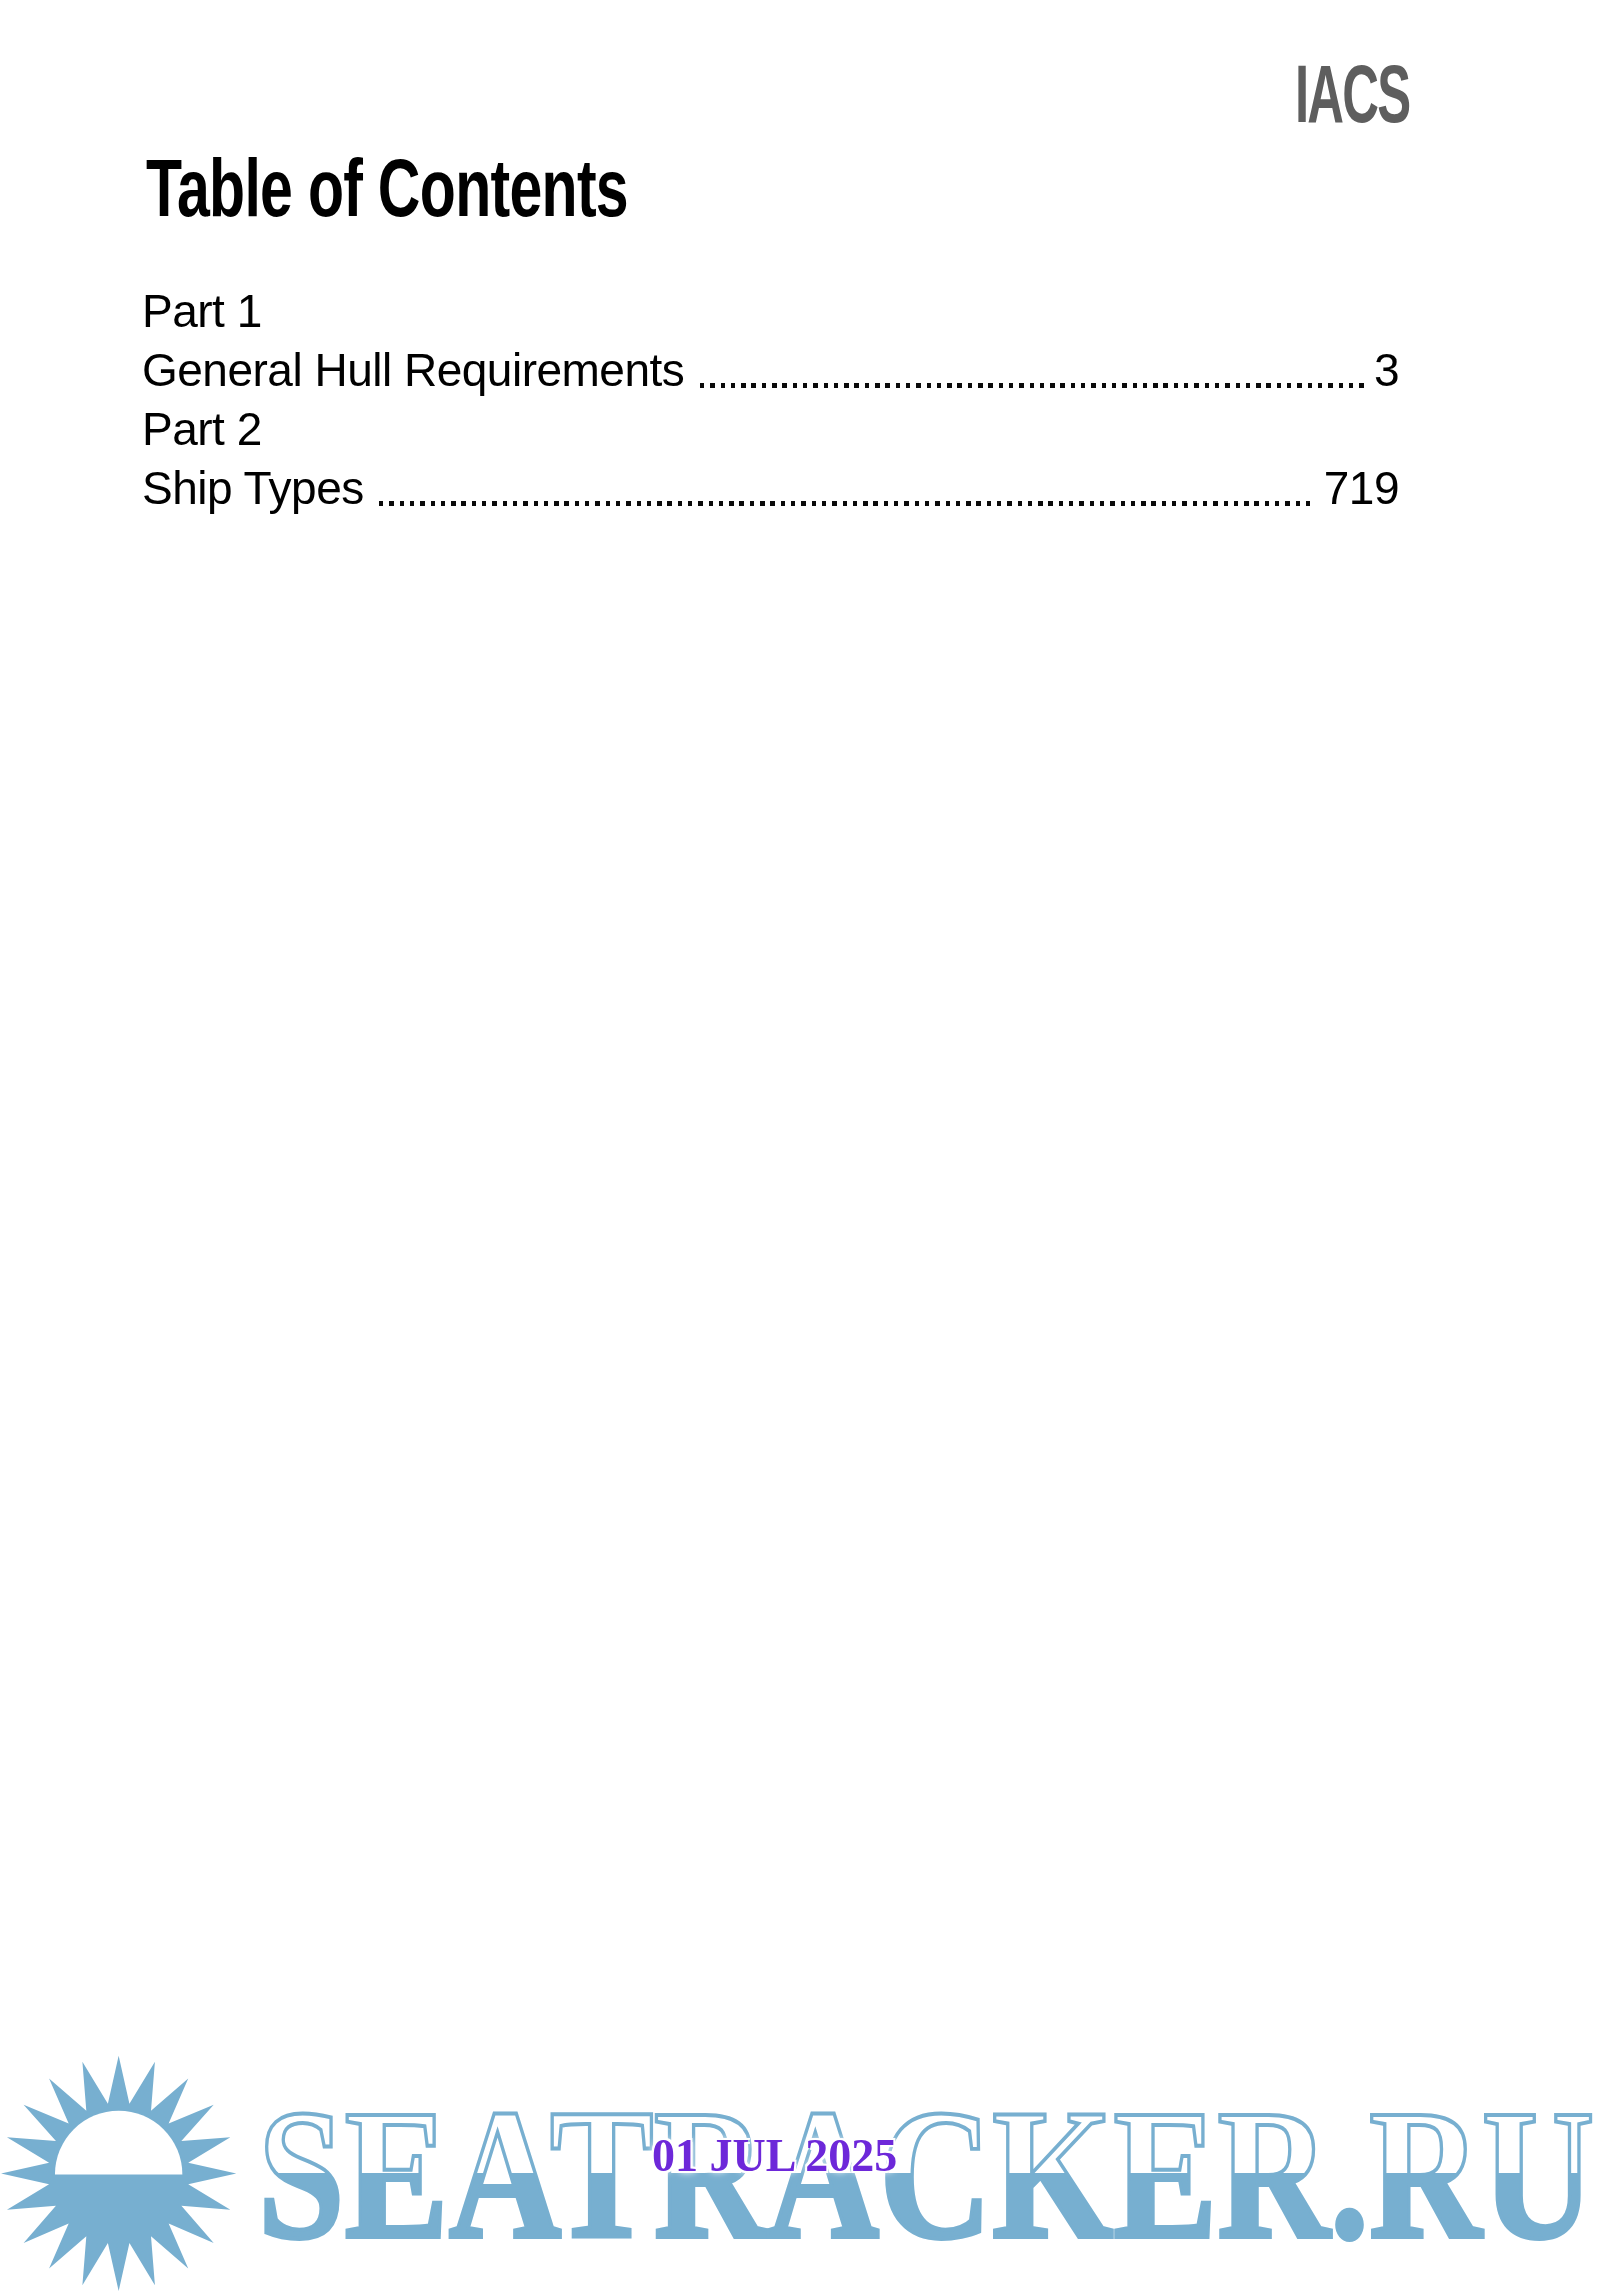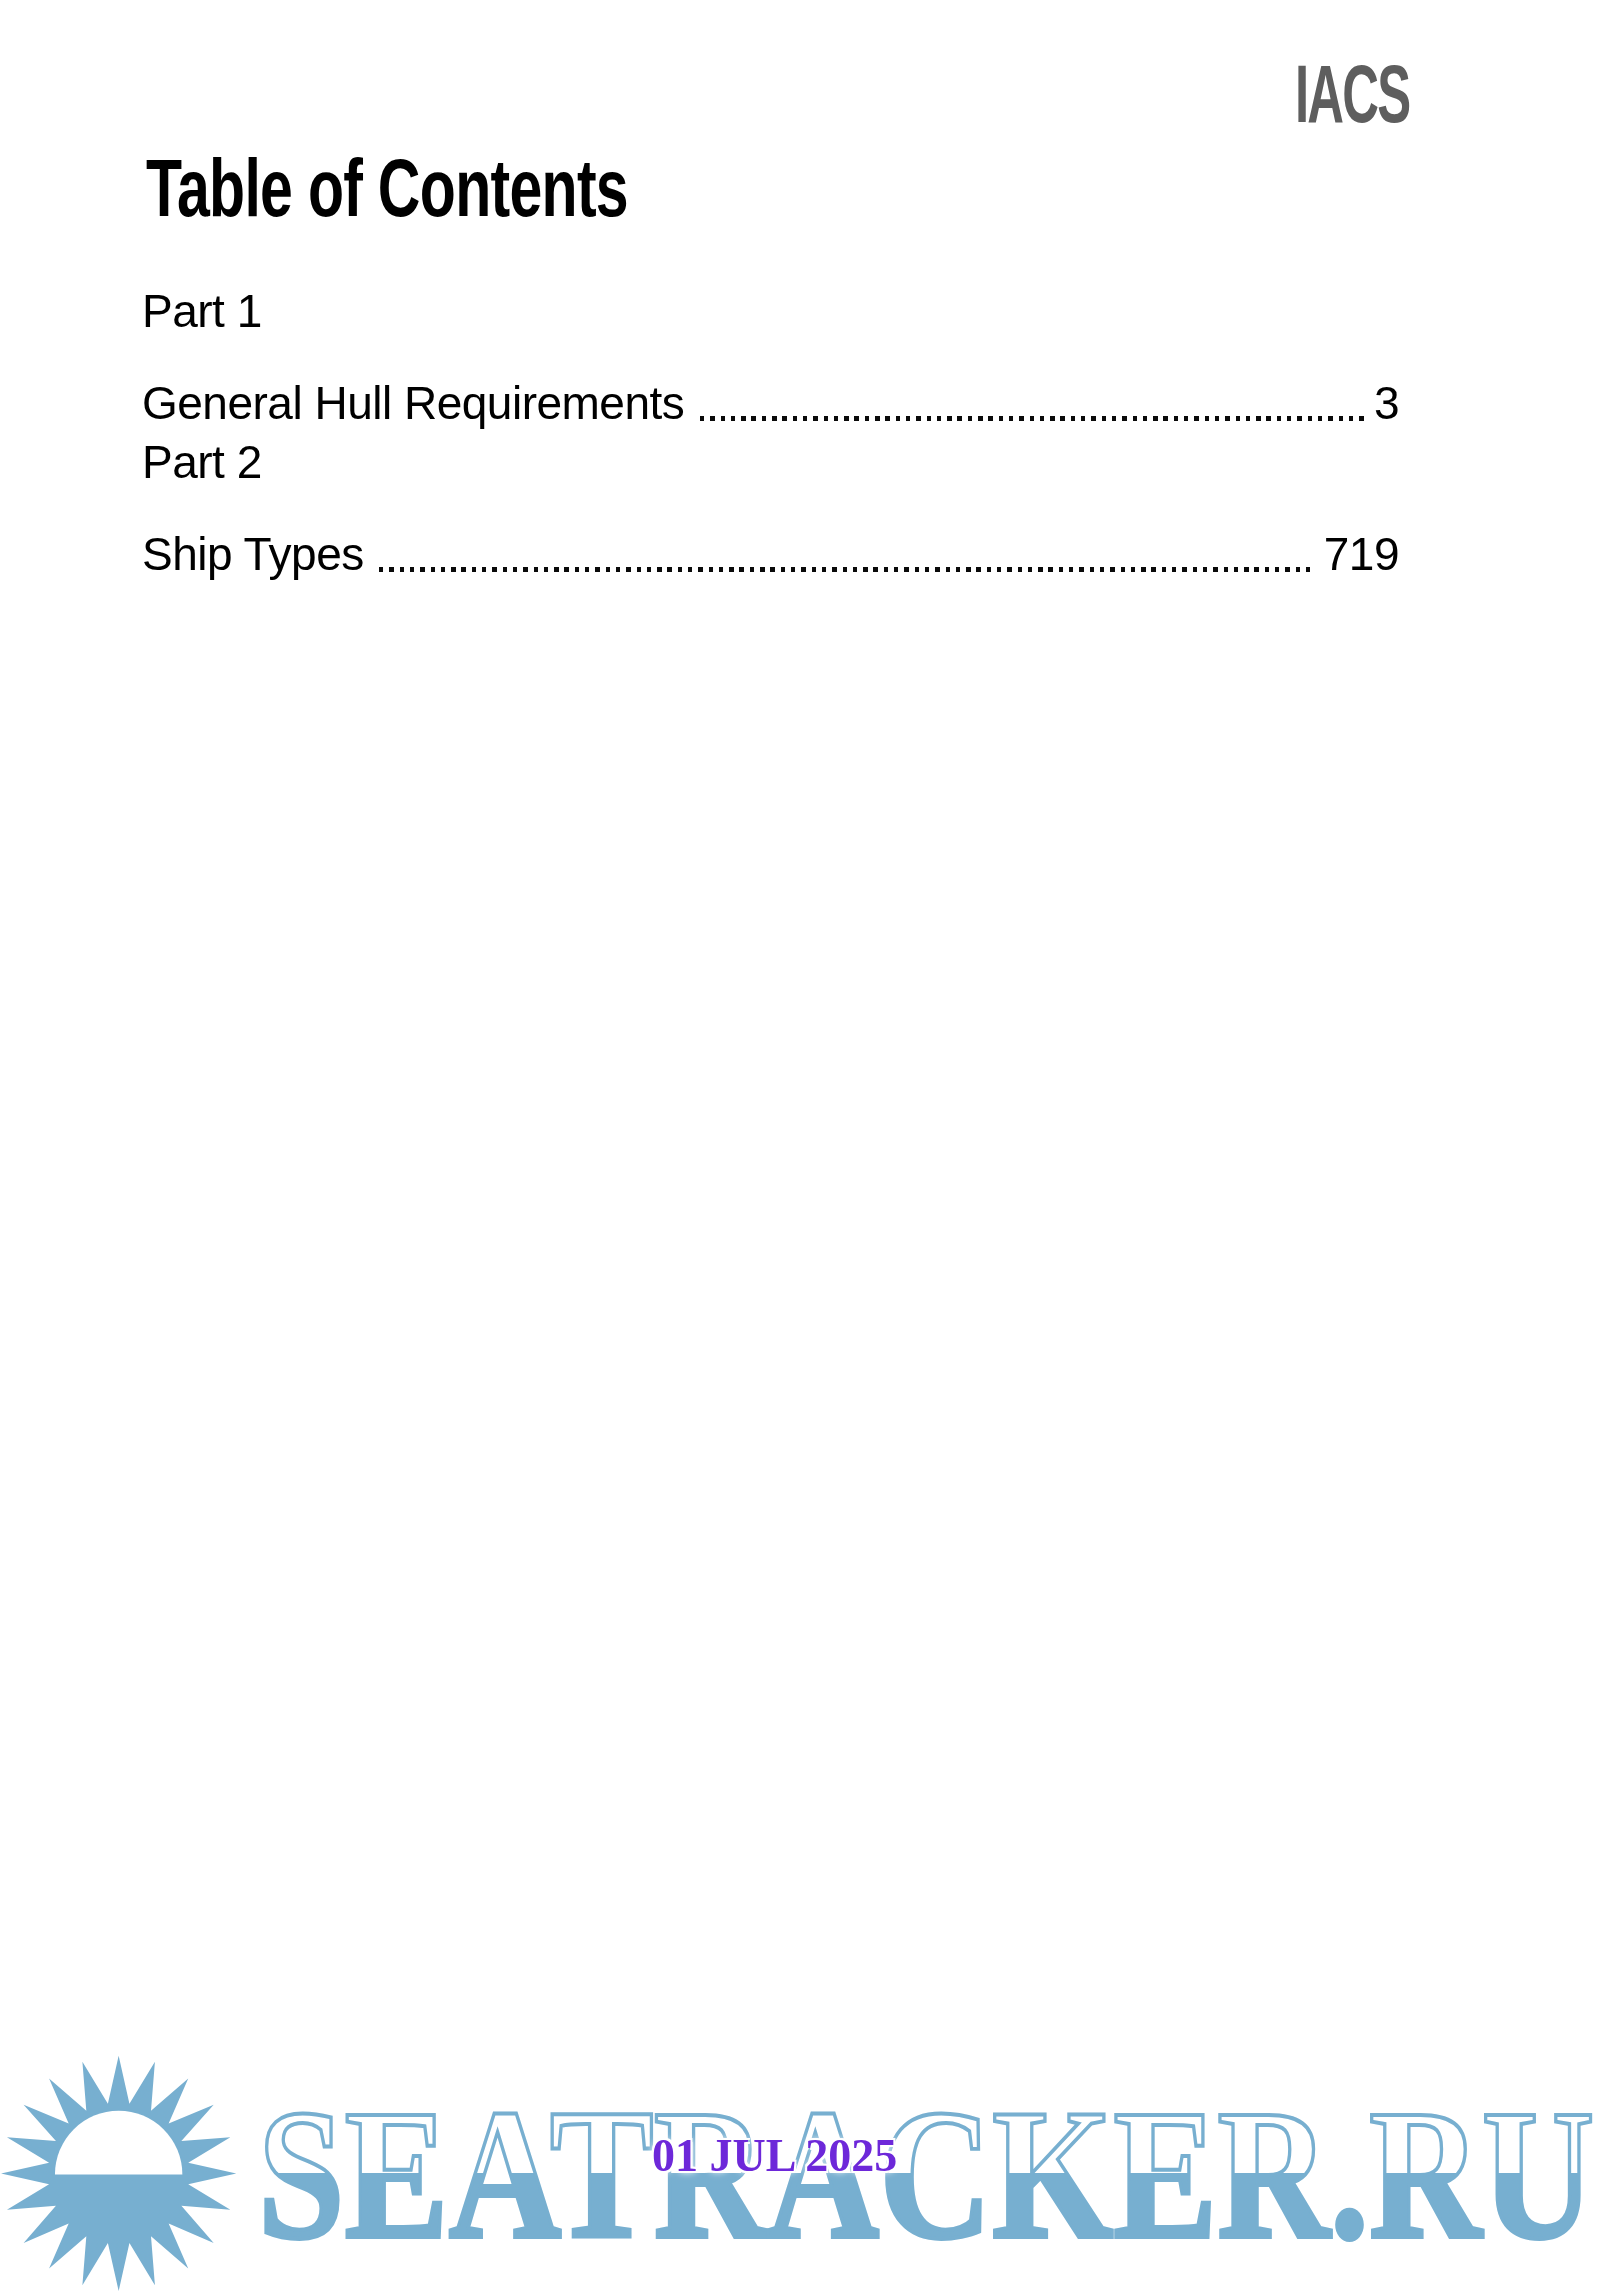--- a/index.html
+++ b/index.html
@@ -43,21 +43,21 @@
   
   .toc {
     position: absolute;
     left: 142px; top: 282px;
     width: 1257px;
     font-size: 46px;
     line-height: 59px;
     letter-spacing: -0.5px;
   }
   .toc-part { white-space: nowrap; }
-  .toc-row { display: flex; align-items: flex-start; margin-top: 33px; }
+  .toc-row { display: flex; align-items: flex-start; }
   .toc-label { white-space: nowrap; }
   .toc-leader {
     flex: 1;
     height: 4.9px;
     align-self: flex-end;
     margin: 0 9.8px 11.8px 15.7px;
     background-image: repeating-linear-gradient(to right, #0a0a0a 0 4.4px, transparent 4.4px 10.3px);
   }
   .toc-page { white-space: nowrap; }
 

